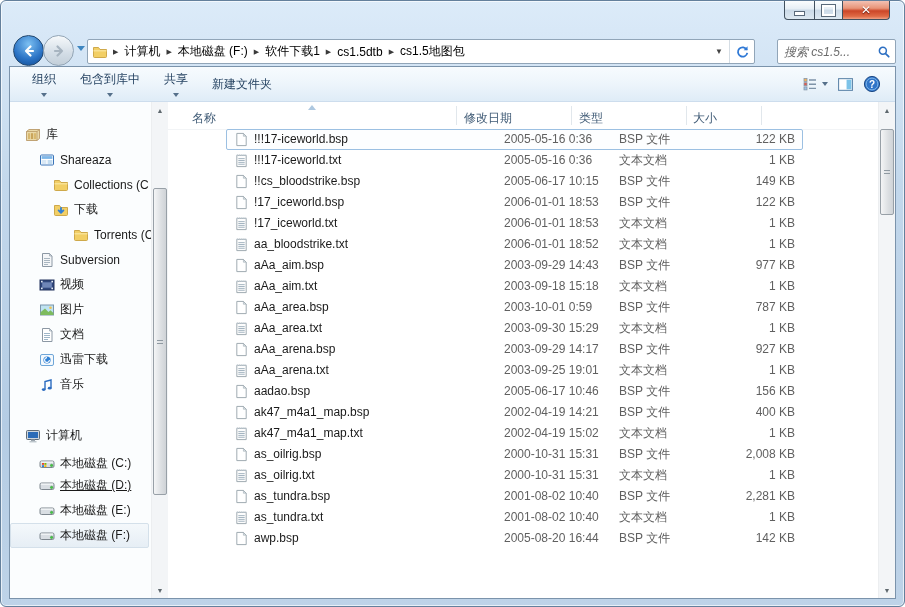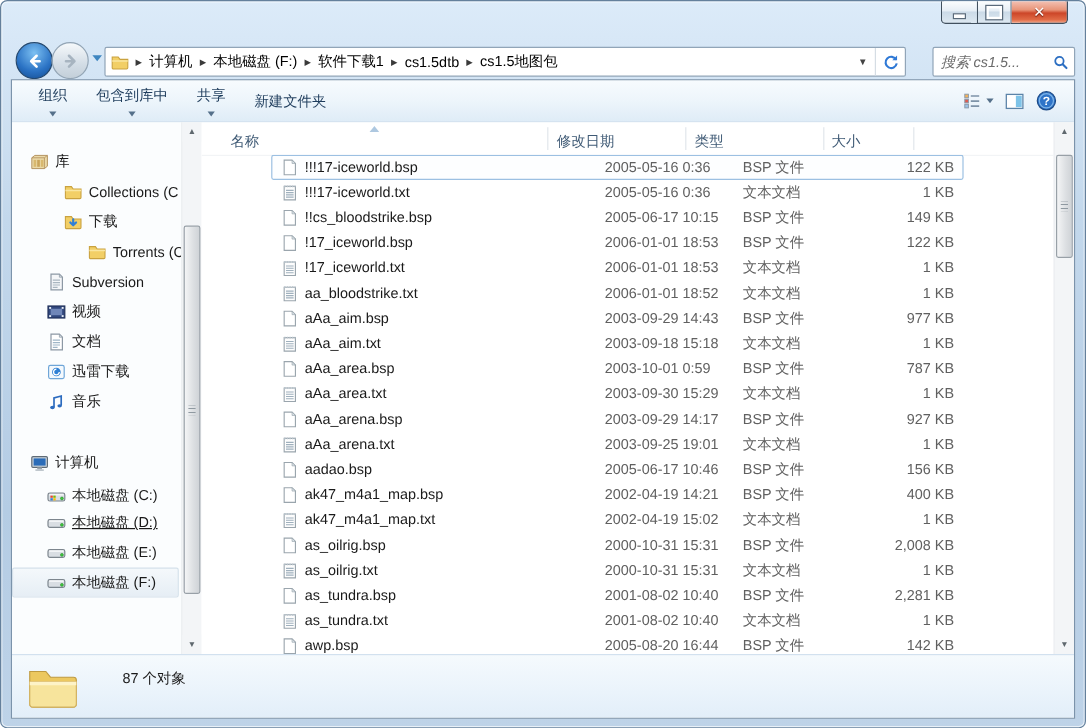--- a/index.html
+++ b/index.html
@@ -214,20 +214,31 @@
               <svg width="16" height="16" viewBox="0 0 16 16">
                 <path d="M1.5 4.5 L4 2.5 h10.5 v9 L12 13.5 H1.5 z" fill="#ead9a8" stroke="#b3905c" stroke-width=".8"></path>
                 <path d="M1.5 4.5 H12 V13.5 M12 4.5 L14.5 2.5" stroke="#b3905c" fill="none" stroke-width=".7"></path>
                 <rect x="3" y="6.2" width="2.2" height="5.8" fill="#d8b86e"></rect>
                 <rect x="6" y="6.2" width="2.2" height="5.8" fill="#c9a45a"></rect>
                 <rect x="9" y="6.2" width="2.2" height="5.8" fill="#d8b86e"></rect>
               </svg>
             </span>
             <span>库</span>
           </div>
+          <div class="sb-item" style="padding-left: 28px;">
+            <span class="sb-ico">
+              <svg width="16" height="16" viewBox="0 0 16 16">
+                <rect x="1.5" y="3" width="13" height="10" rx="1" fill="#fff" stroke="#3a74b8"></rect>
+                <rect x="2.6" y="4.1" width="10.8" height="2.8" fill="#7fb7e8"></rect>
+                <rect x="2.6" y="8" width="4.8" height="4" fill="#d9e8f5"></rect>
+                <rect x="8.6" y="8" width="4.8" height="4" fill="#c3dcf0"></rect>
+              </svg>
+            </span>
+            <span>Shareaza</span>
+          </div>
           <div class="sb-item" style="padding-left: 42px;">
             <span class="sb-ico">
               <svg width="16" height="16" viewBox="0 0 16 16">
                 <path d="M1.5 3.5 h5 l1.5 2 h6.5 v7 a1 1 0 0 1 -1 1 h-11 a1 1 0 0 1 -1 -1 z" fill="#f2cf66" stroke="#c9a23f" stroke-width=".9"></path>
                 <path d="M1.5 6.8 h13" stroke="#f9e6a0" stroke-width="1.2"></path>
               </svg>
             </span>
             <span>Collections (C</span>
           </div>
           <div class="sb-item" style="padding-left: 42px;">
@@ -267,20 +278,30 @@
                 <rect x="3.2" y="5.3" width="9.6" height="5.4" fill="#6f86b8"></rect>
                 <g fill="#e8eef6">
                   <rect x="2" y="3.8" width="1.6" height="1.6"></rect>
                   <rect x="2" y="10.6" width="1.6" height="1.6"></rect>
                   <rect x="12.4" y="3.8" width="1.6" height="1.6"></rect>
                   <rect x="12.4" y="10.6" width="1.6" height="1.6"></rect>
                 </g>
               </svg>
             </span>
             <span>视频</span>
+          </div>
+          <div class="sb-item" style="padding-left: 28px;">
+            <span class="sb-ico">
+              <svg width="16" height="16" viewBox="0 0 16 16">
+                <rect x="1.5" y="3" width="13" height="10" fill="#bfe3f2" stroke="#7d96ab"></rect>
+                <path d="M1.5 10.2 L6 6.6 L9.4 10 l2-1.8 3.1 2.8 v2 H1.5 z" fill="#7dbb5f"></path>
+                <circle cx="11.5" cy="5.7" r="1.3" fill="#f2c14e"></circle>
+              </svg>
+            </span>
+            <span>图片</span>
           </div>
           <div class="sb-item" style="padding-left: 28px;">
             <span class="sb-ico">
               <svg width="16" height="16" viewBox="0 0 16 16">
                 <path d="M3.5 1.5 h7 l2.5 2.5 v10.5 h-9.5 z" fill="#fff" stroke="#8c98a4"></path>
                 <path d="M10.5 1.5 l2.5 2.5 h-2.5 z" fill="#dce3e8" stroke="#8c98a4" stroke-width=".6"></path>
                 <g stroke="#9fb6c8" stroke-width="1">
                   <path d="M5 6.5 h6 M5 8.5 h6 M5 10.5 h6 M5 12.5 h4"></path>
                 </g>
               </svg>
@@ -673,24 +694,14 @@
           </div>
       </div>
 
       <div class="vscroll">
         <div class="arr up">▲</div>
         <div class="thumb" style="top:27px;height:84px;"></div>
         <div class="arr dn">▼</div>
       </div>
     </div>
 
-    <div class="statusbar">
-      <div class="status-folder">
-        <svg width="46" height="46" viewBox="0 0 48 48">
-          <path d="M5 11 h14 l4 5 h20 a2.5 2.5 0 0 1 2.5 2.5 V39 a3 3 0 0 1 -3 3 H8 a3 3 0 0 1 -3 -3 z" fill="#ecc860" stroke="#bf9b42"></path>
-          <path d="M5 20 h40.5 V39 a3 3 0 0 1 -3 3 H8 a3 3 0 0 1 -3 -3 z" fill="#f7e49c" stroke="#d3b362"></path>
-          <path d="M5 20 h40.5 v3 H5 z" fill="#fdf3c8"></path>
-        </svg>
-      </div>
-      <div class="status-text">87 个对象</div>
-    </div>
   </div>
 </div>
 
 </body></html>

